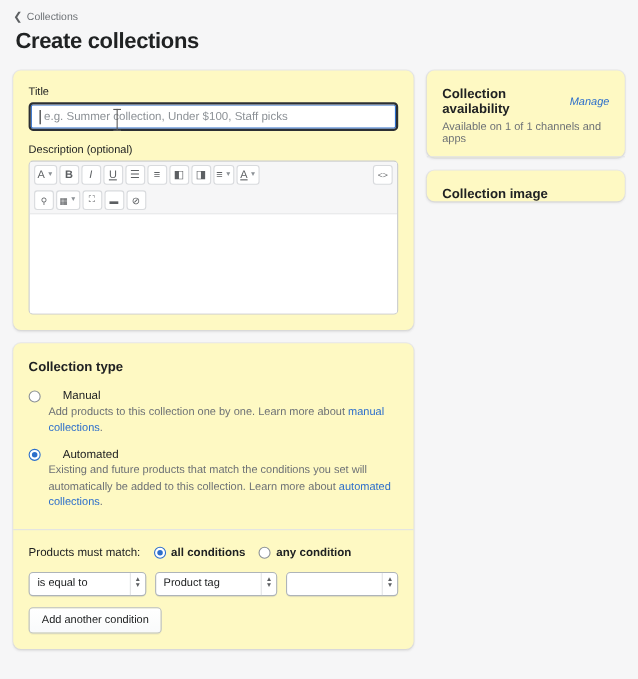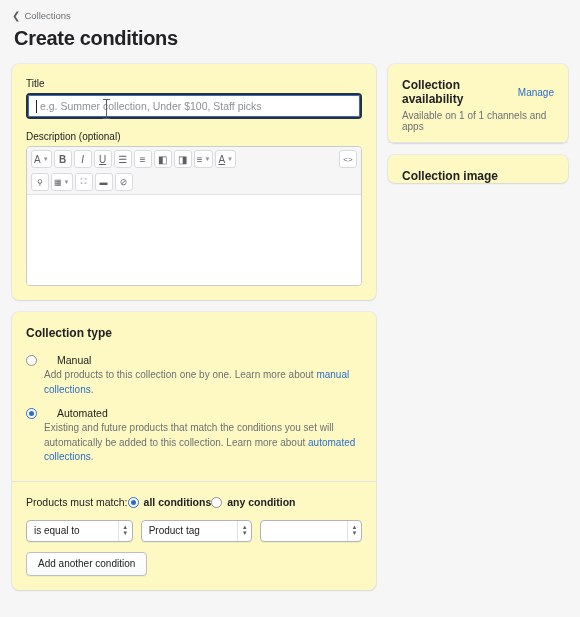--- a/index.html
+++ b/index.html
@@ -112,21 +112,21 @@
     font-size:10px; color:#6d7175; line-height:1.45;
     margin: 2px 0 10px 18px; max-width: 330px;
   }
   .link { color:#2c6ecb; text-decoration:none; cursor:pointer; }
 
   
   .section-head {
     font-size:9px; font-weight:bold; letter-spacing:0.5px;
     color:#6d7175; text-transform:uppercase; margin-bottom:10px;
   }
-  .match-row { display:flex; align-items:center; gap:0; margin-bottom:12px; }
+  .match-row { display:flex; align-items:center; gap:12px; margin-bottom:12px; }
   .match-label { font-size:10.5px; color:#202223; }
   .inline-radio { display:flex; align-items:flex-end; gap:5px;font-weight:bold; }
 
   .cond-row { display:flex; gap:8px; margin-bottom:10px; }
   .select {
     height:22px; border:1px solid #aeb4b9; border-radius:4px;
     background:#fff; font-size:10px; color:#202223;
     display:flex; align-items:center; justify-content:space-between;
     padding:0 0 0 7px; cursor:pointer;
     box-shadow: 0 1px 0 rgba(22,29,37,0.05);
@@ -147,21 +147,21 @@
     border:1px solid #babfc3; border-radius:4px;
     font-size:10px; color:#202223; cursor:pointer;
     box-shadow: 0 1px 0 rgba(22,29,37,0.05);
   }
 
   
   .row-between { display:flex; align-items:center; justify-content:space-between; }
 
   
   .side-sub { font-size:10px; color:#6d7175; margin-top:4px; }
-  .side-link { font-size:10px; color:#2c6ecb; cursor:pointer; }
+  .side-link { font-size:10px; color:#2c6ecb; cursor:pointer;font-style:italic; }
   .channel-row {
     display:flex; align-items:center; justify-content:space-between;
     padding: 10px 14px;
   }
   .channel-name { font-size:10.5px; color:#202223; }
   .shop-icon { color:#5c5f62; }
 
   .dropzone {
     margin: 10px 12px 12px 12px;
     border: 1.5px dashed #b6bcc2; border-radius:6px;
@@ -182,21 +182,21 @@
 </head>
 <body>
 
 <div class="page">
 
   <div class="back-link">
     <span class="back-chevron">❮</span>
     <span>Collections</span>
   </div>
 
-  <h1 class="page-title">Create conditions</h1>
+  <h1 class="page-title">Create collections</h1>
 
   <div class="cols">
 
     <div class="col-main">
 
       <div class="card">
         <div class="card-pad">
           <label class="field-label">Title</label>
           <div class="text-input focused">
             <span class="caret"></span>

